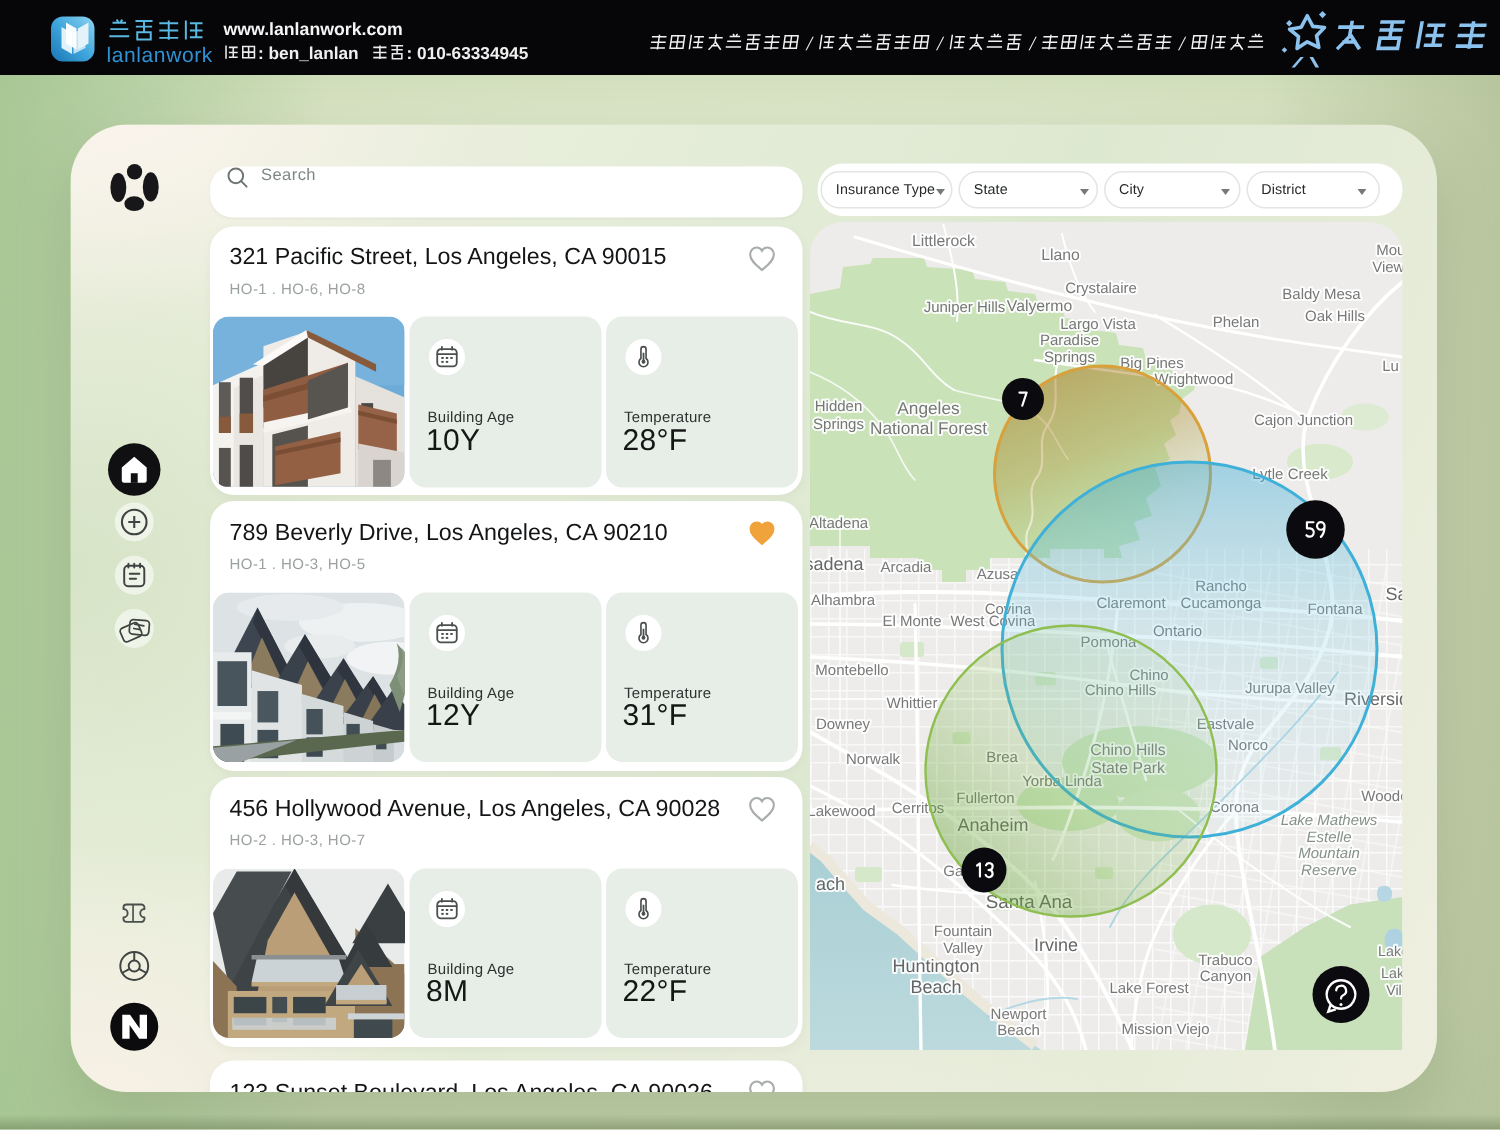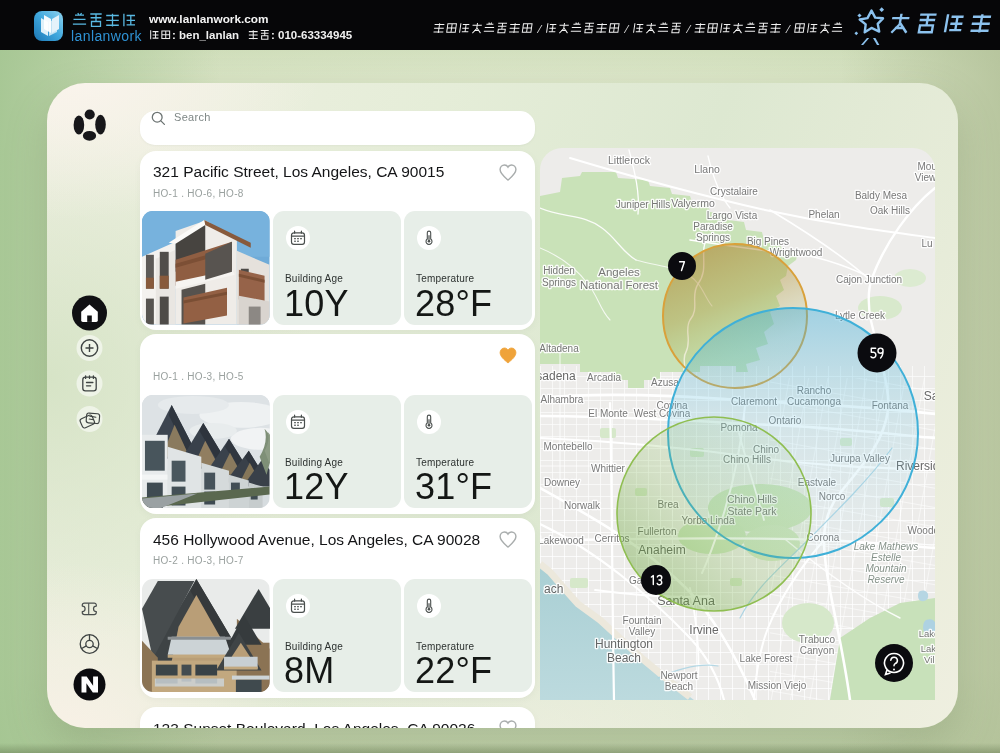--- a/index.html
+++ b/index.html
@@ -28,21 +28,21 @@
 .ctitle{position:absolute;left:13px;top:12.5px;font-size:15.5px;color:#141517;letter-spacing:0;white-space:nowrap}
 .ctags{position:absolute;left:13px;top:37px;font-size:10px;color:#9aa19f;letter-spacing:.3px}
 .cheart{position:absolute;right:17px;top:12px}
 .crow{position:absolute;left:2px;right:3.5px;top:60.5px;height:113.5px;display:flex;gap:3.5px}
 .cimg{flex:1;border-radius:11px;overflow:hidden}
 .cimg svg{width:100%;height:100%;display:block}
 .mini{flex:1;border-radius:11px;background:#e7eee8;position:relative}
 .micirc{position:absolute;left:13px;top:15px;width:24px;height:24px;border-radius:50%;background:#fff;
 display:flex;align-items:center;justify-content:center}
 .mlabel{position:absolute;left:12px;top:62px;font-size:10px;color:#2d3230;letter-spacing:.2px}
-.mvalue{position:absolute;left:11px;top:71.5px;font-size:36px;color:#141715;letter-spacing:.2px}
+.mvalue{position:absolute;left:11px;top:71.5px;font-size:20px;color:#141715;letter-spacing:.2px}
 .maparea{position:absolute;left:493px;top:65px;width:395px;height:604px;border-radius:22px;overflow:hidden}
 .fbar{position:absolute;left:498px;top:26px;width:390px;height:35px;background:#fff;border-radius:17px}
 .pill{position:absolute;top:5px;height:25px;border:1px solid #e2e5e1;border-radius:13px;background:#fff}
 .pill span{position:absolute;left:9px;top:6px;font-size:9.5px;color:#27292b;letter-spacing:.1px;white-space:nowrap}
 .parrow{position:absolute;top:10.5px}
 </style></head>
 <body>
 <div class="topbar">
 <svg width="1000" height="50" viewBox="0 0 1000 50">
 <defs>
@@ -231,20 +231,21 @@
                 <path d="M8 11 V5.2" stroke-width="1.2"></path>
               </g>
             </svg>
           </div>
 <div class="mlabel">Temperature</div>
 <div class="mvalue">28°F</div>
 </div>
 </div>
     </div>
     <div class="card" style="top:251px;height:180px">
+<div class="ctitle">789 Beverly Drive, Los Angeles, CA 90210</div>
 <div class="ctags">HO-1 . HO-3, HO-5</div>
 <div class="cheart"><svg width="20" height="19" viewBox="0 0 24 22">
           <path d="M12 20 C8 16.5 2.5 12.5 2.5 7.5 C2.5 4.3 5 2 7.8 2 C9.6 2 11.2 3 12 4.5 C12.8 3 14.4 2 16.2 2 C19 2 21.5 4.3 21.5 7.5 C21.5 12.5 16 16.5 12 20 Z" fill="#efa33a" stroke="#efa33a" stroke-width="1"></path>
         </svg></div>
 <div class="crow">
 <div class="cimg">
           <svg viewBox="0 0 129 114" preserveAspectRatio="none">
 <rect width="129" height="114" fill="#d6dcdf"></rect>
 <rect x="0" y="0" width="129" height="72" fill="#dde2e5"></rect>
 <ellipse cx="100" cy="20" rx="42" ry="13" fill="#eef1f2"></ellipse>
@@ -389,20 +390,46 @@
 <div class="mvalue">22°F</div>
 </div>
 </div>
     </div>
     <div class="card" style="top:624px;height:120px">
 <div class="ctitle">123 Sunset Boulevard, Los Angeles, CA 90026</div>
 
 <div class="cheart"><svg width="20" height="19" viewBox="0 0 24 22">
           <path d="M12 20 C8 16.5 2.5 12.5 2.5 7.5 C2.5 4.3 5 2 7.8 2 C9.6 2 11.2 3 12 4.5 C12.8 3 14.4 2 16.2 2 C19 2 21.5 4.3 21.5 7.5 C21.5 12.5 16 16.5 12 20 Z" fill="none" stroke="#a9adad" stroke-width="1.7"></path>
         </svg></div>
+</div>
+<div class="fbar">
+<div class="pill" style="left:2.2px;width:87.6px">
+        <span>Insurance Type</span>
+<svg class="parrow" style="left:75.5px" width="6" height="4" viewBox="0 0 6 4">
+          <path d="M0 0 L6 0 L3 4 Z" fill="#757978"></path>
+        </svg>
+      </div>
+<div class="pill" style="left:94.2px;width:93.2px">
+        <span>State</span>
+<svg class="parrow" style="left:80px" width="6" height="4" viewBox="0 0 6 4">
+          <path d="M0 0 L6 0 L3 4 Z" fill="#757978"></path>
+        </svg>
+      </div>
+<div class="pill" style="left:191.0px;width:91.2px">
+        <span>City</span>
+<svg class="parrow" style="left:77px" width="6" height="4" viewBox="0 0 6 4">
+          <path d="M0 0 L6 0 L3 4 Z" fill="#757978"></path>
+        </svg>
+      </div>
+<div class="pill" style="left:285.8px;width:89.2px">
+        <span>District</span>
+<svg class="parrow" style="left:73px" width="6" height="4" viewBox="0 0 6 4">
+          <path d="M0 0 L6 0 L3 4 Z" fill="#757978"></path>
+        </svg>
+      </div>
 </div>
 <div class="maparea"><svg class="map" width="395" height="552" viewBox="0 0 395 552">
 <defs>
 <pattern id="grid" width="12" height="12" patternUnits="userSpaceOnUse">
             <path d="M0 .5 H12 M.5 0 V12" stroke="#ffffff" stroke-width="1" fill="none" opacity=".75"></path>
           </pattern>
 <pattern id="grid2" width="19" height="19" patternUnits="userSpaceOnUse" patternTransform="rotate(10)">
             <path d="M0 .5 H19 M.5 0 V19" stroke="#ffffff" stroke-width="1" fill="none" opacity=".55"></path>
           </pattern>
 <linearGradient id="oc" x1="0" y1="0" x2="0" y2="1">

